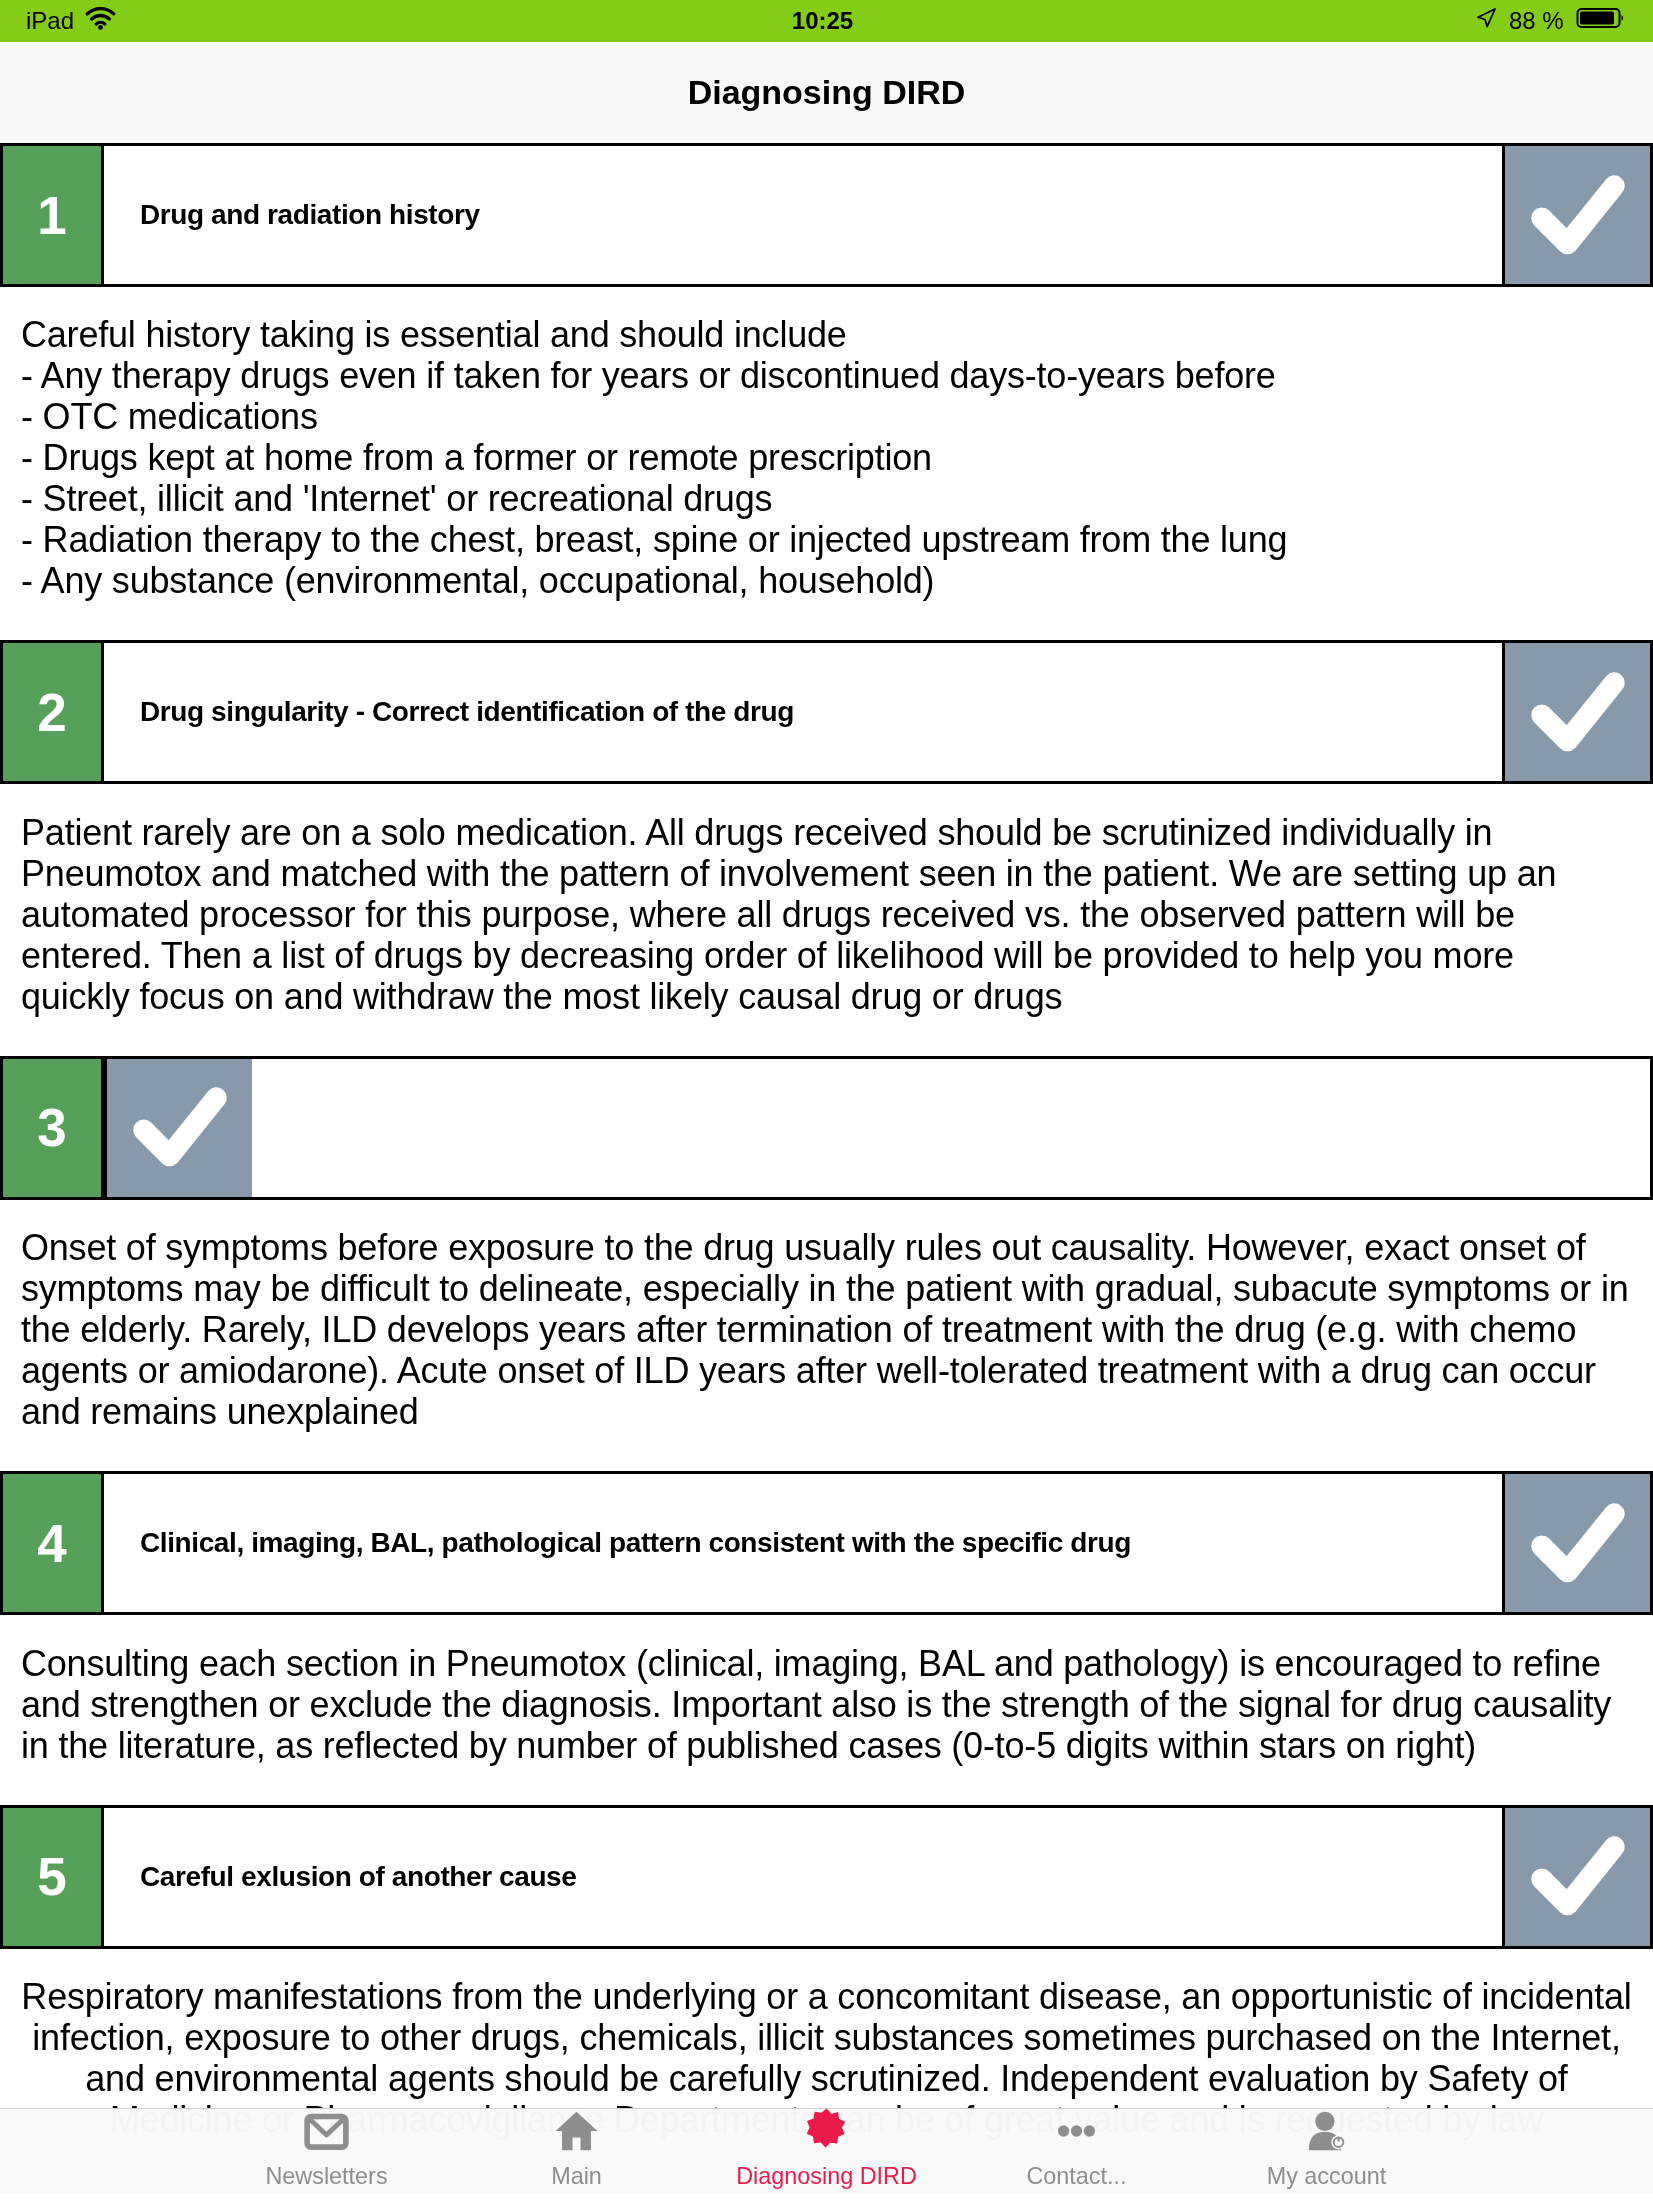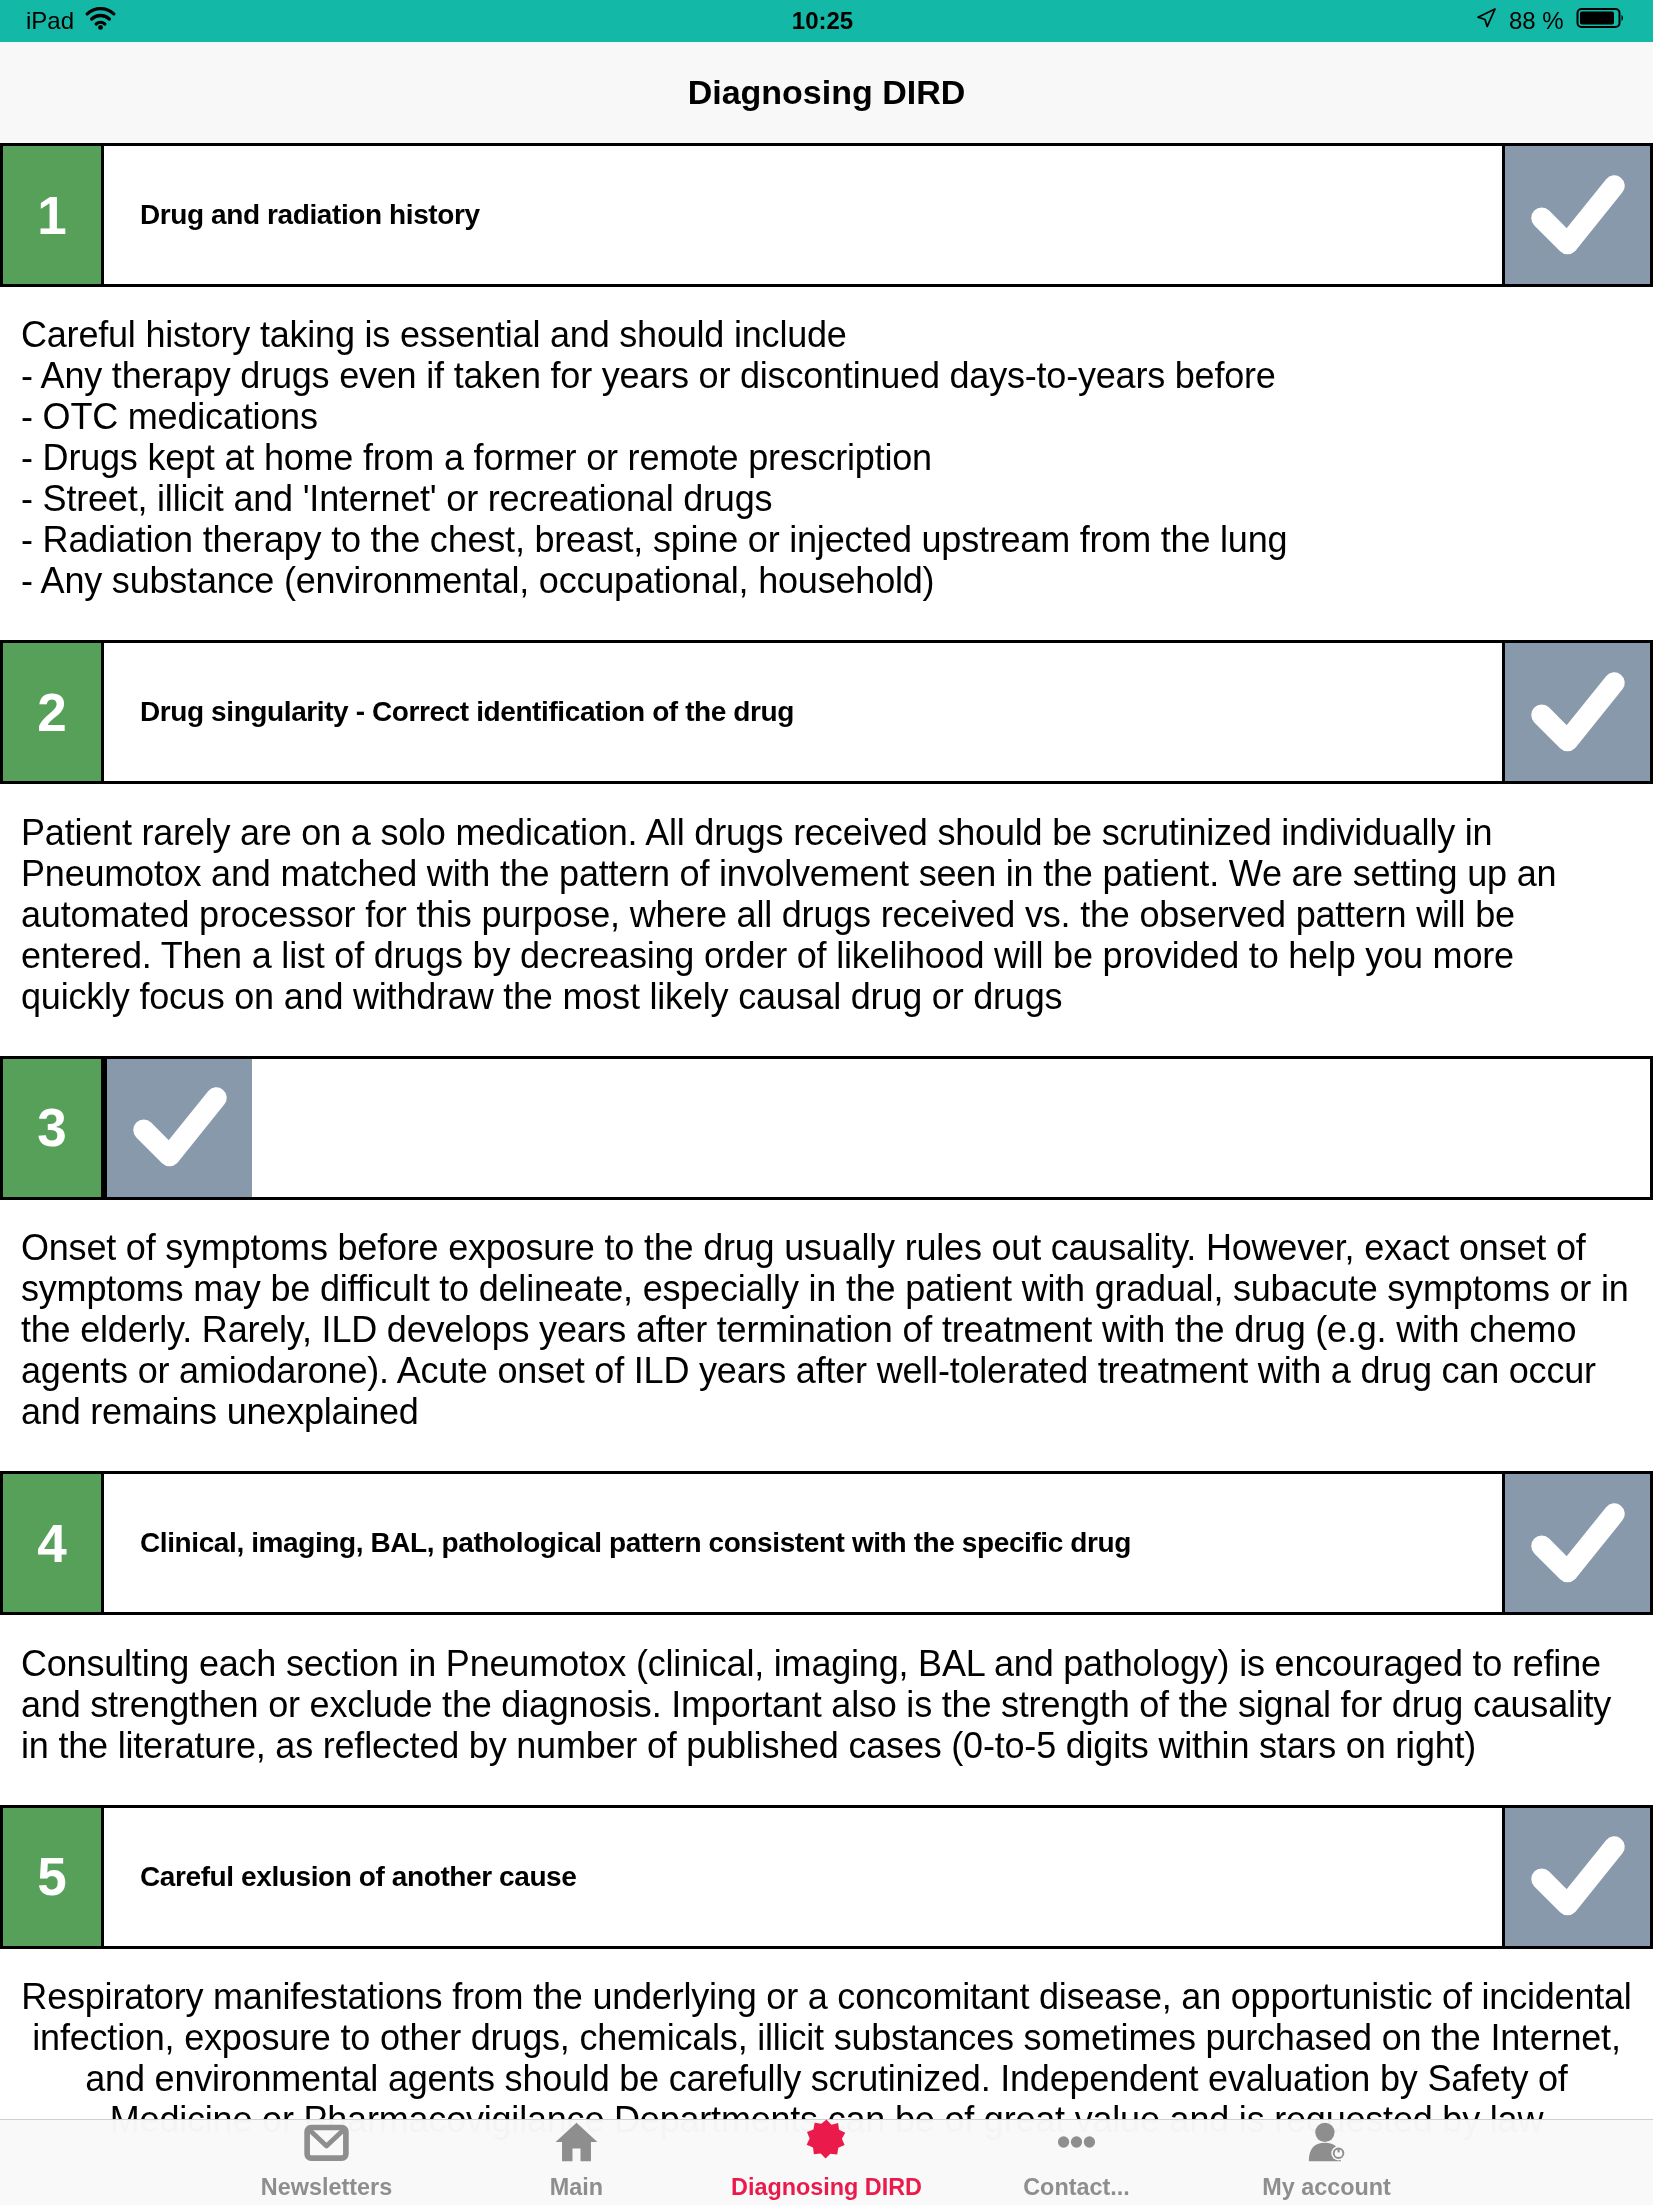--- a/index.html
+++ b/index.html
@@ -3,21 +3,21 @@
 <meta charset="utf-8">
 <style>
   html,body{margin:0;padding:0;}
   body{
     width:1653px;height:2205px;overflow:hidden;position:relative;
     background:#ffffff;font-family:"Liberation Sans","DejaVu Sans",sans-serif;
     -webkit-font-smoothing:antialiased;color:#000;
   }
   
   .status-bar{
-    height:42px;background:#14b8a6;display:flex;align-items:center;
+    height:42px;background:#84cc16;display:flex;align-items:center;
     justify-content:space-between;padding:0 26px;box-sizing:border-box;
     font-size:24px;
   }
   .status-left,.status-right{display:flex;align-items:center;gap:11.3px;}
   .status-time{position:absolute;left:0;right:8px;text-align:center;font-weight:700;font-size:24px;top:6.5px;}
   .status-icon{display:inline-block;vertical-align:middle;}
   
   .nav-bar{
     height:101px;background:#f8f8f8;display:flex;align-items:center;justify-content:center;
   }
@@ -39,25 +39,24 @@
     width:145px;flex:0 0 145px;border-left:3.2px solid #000;display:flex;
     align-items:center;justify-content:center;
   }
   .section-body{
     padding:27.4px 21px 39px 21px;font-size:36px;line-height:41px;
     white-space:pre-line;letter-spacing:-0.2px;
   }
   .section-body.last{padding-bottom:0;text-align:center;}
   
   .tab-bar{
-    position:absolute;left:0;bottom:0;width:1653px;height:86px;
+    position:absolute;left:0;bottom:11px;width:1653px;height:86px;
     background:rgba(249,249,249,0.98);border-top:1.6px solid #cfcfcf;
     display:flex;justify-content:center;align-items:flex-end;box-sizing:border-box;
     padding-bottom:4.8px;
-    font-weight:bold;
   }
   .tab-item{
     width:250px;display:flex;flex-direction:column;align-items:center;gap:4.8px;
     color:#8e8e8e;font-size:23.4px;cursor:default;
   }
   .tab-item .tab-label{line-height:26px;}
   .tab-item.active{color:var(--active-red);}
 </style>
 </head>
 <body>

